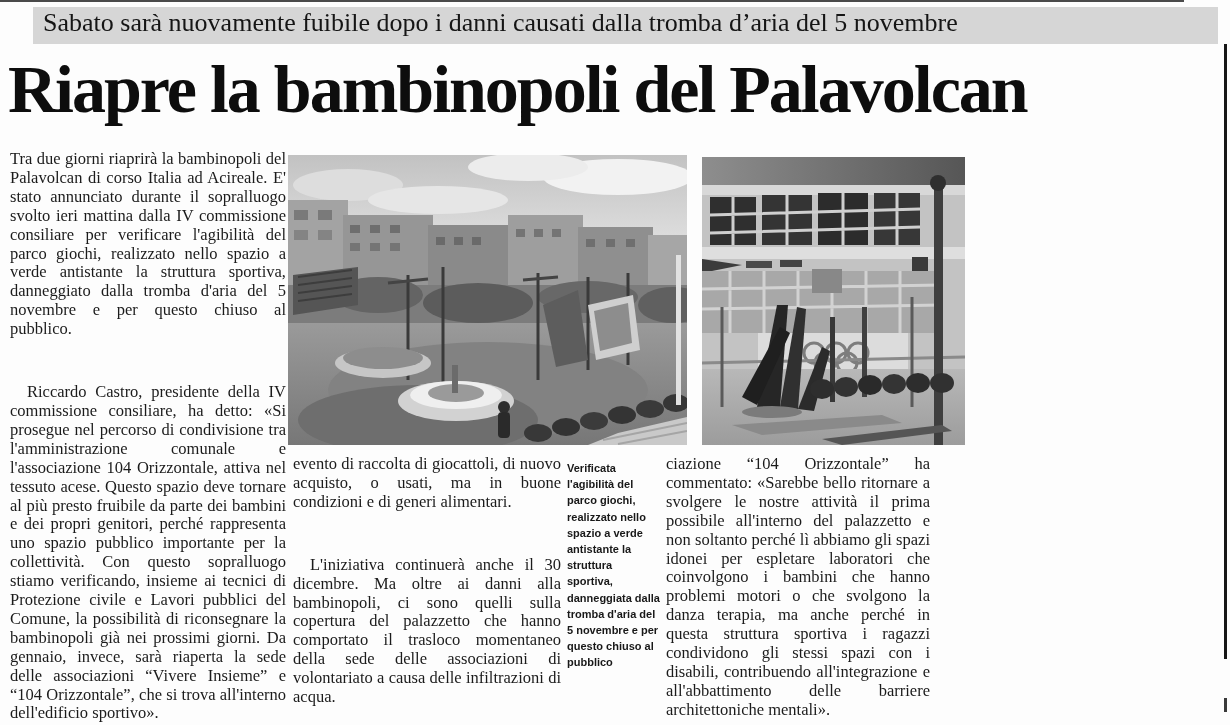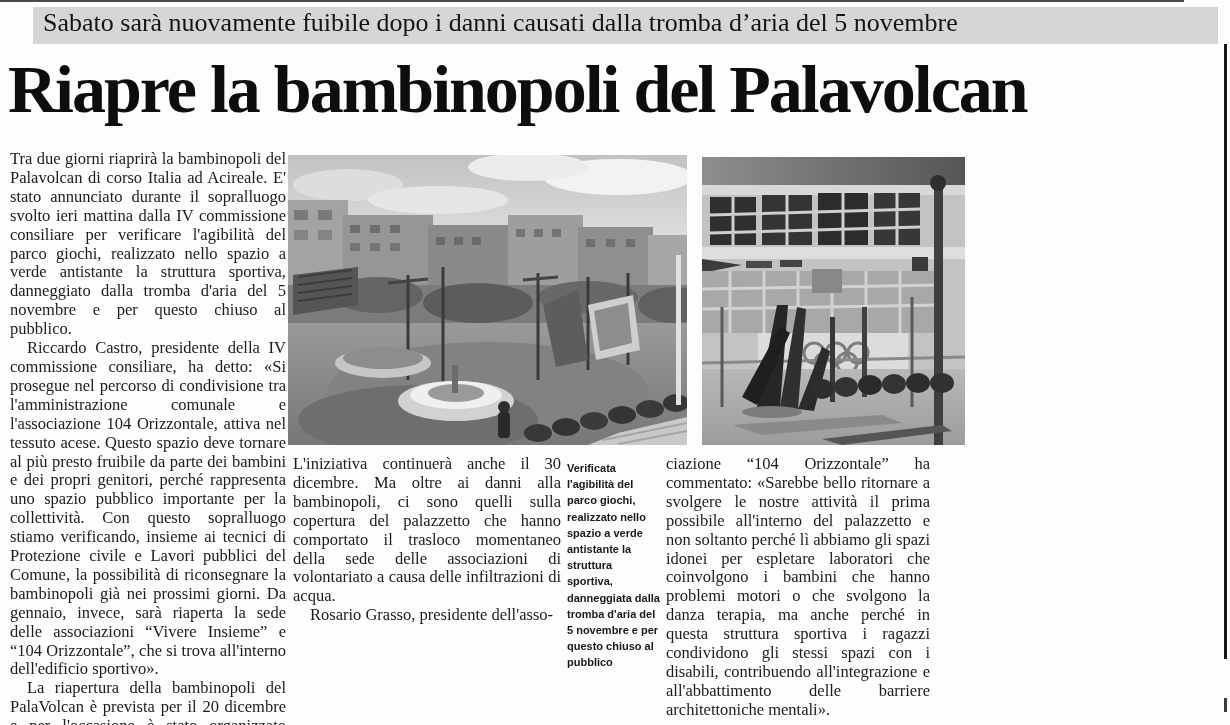--- a/index.html
+++ b/index.html
@@ -27,21 +27,21 @@
   
   .headline {
     position:absolute; left:8px; top:54px; width:1212px;
     font-size:68px; font-weight:bold; letter-spacing:-2px; line-height:1.05;
     color:#0d0d0d; white-space:nowrap;
   }
 
   
   .col { position:absolute; text-align:justify; font-size:16.5px; line-height:18.9px; color:#1b1b1b; }
   .col .para { margin:0;font-family:Liberation Serif, serif; }
-  .col .para + .para { text-indent:17px; }
+  .col .para + .para { text-indent:17px;margin-top:44px; }
   .col-left  { left:10px;  top:150px; width:276px; }
   .col-mid   { left:293px; top:455px; width:268px; }
   .col-right { left:666px; top:455px; width:264px; }
 
   .col-caption {
     position:absolute; left:567px; top:460px; width:94px;
     font-family:"Liberation Sans", sans-serif; font-weight:bold;
     font-size:11px; line-height:16.2px; color:#181818; text-align:left;
   }
 
@@ -221,20 +221,21 @@
       <ellipse cx="216" cy="226" rx="12" ry="10" fill="#2d2d2d"></ellipse>
       <ellipse cx="240" cy="226" rx="12" ry="10" fill="#313131"></ellipse>
 
       <path d="M30 268 L180 258 L200 266 L60 278 Z" fill="#8a8a8a"></path>
       <path d="M120 282 L240 268 L250 274 L140 288 Z" fill="#555555"></path>
       <ellipse cx="70" cy="255" rx="30" ry="6" fill="#7b7b7b"></ellipse>
     </svg>
   </div>
 
   <div class="col col-mid">
+      <p class="para">evento di raccolta di giocattoli, di nuovo acquisto, o usati, ma in buone condizioni e di generi alimentari.</p>
       <p class="para">L'iniziativa continuerà anche il 30 dicembre. Ma oltre ai danni alla bambinopoli, ci sono quelli sulla copertura del palazzetto che hanno comportato il trasloco momentaneo della sede delle associazioni di volontariato a causa delle infiltrazioni di acqua.</p>
       <p class="para">Rosario Grasso, presidente dell'asso-</p>
     </div>
 
   <div class="col-caption">Verificata l'agibilità del parco giochi, realizzato nello spazio a verde antistante la struttura sportiva, danneggiata dalla tromba d'aria del 5 novembre e per questo chiuso al pubblico</div>
 
   <div class="col col-right">
     <div>
         <p class="para">ciazione “104 Orizzontale” ha commentato: «Sarebbe bello ritornare a svolgere le nostre attività il prima possibile all'interno del palazzetto e non soltanto perché lì abbiamo gli spazi idonei per espletare laboratori che coinvolgono i bambini che hanno problemi motori o che svolgono la danza terapia, ma anche perché in questa struttura sportiva i ragazzi condividono gli stessi spazi con i disabili, contribuendo all'integrazione e all'abbattimento delle barriere architettoniche mentali».</p>
       </div>

